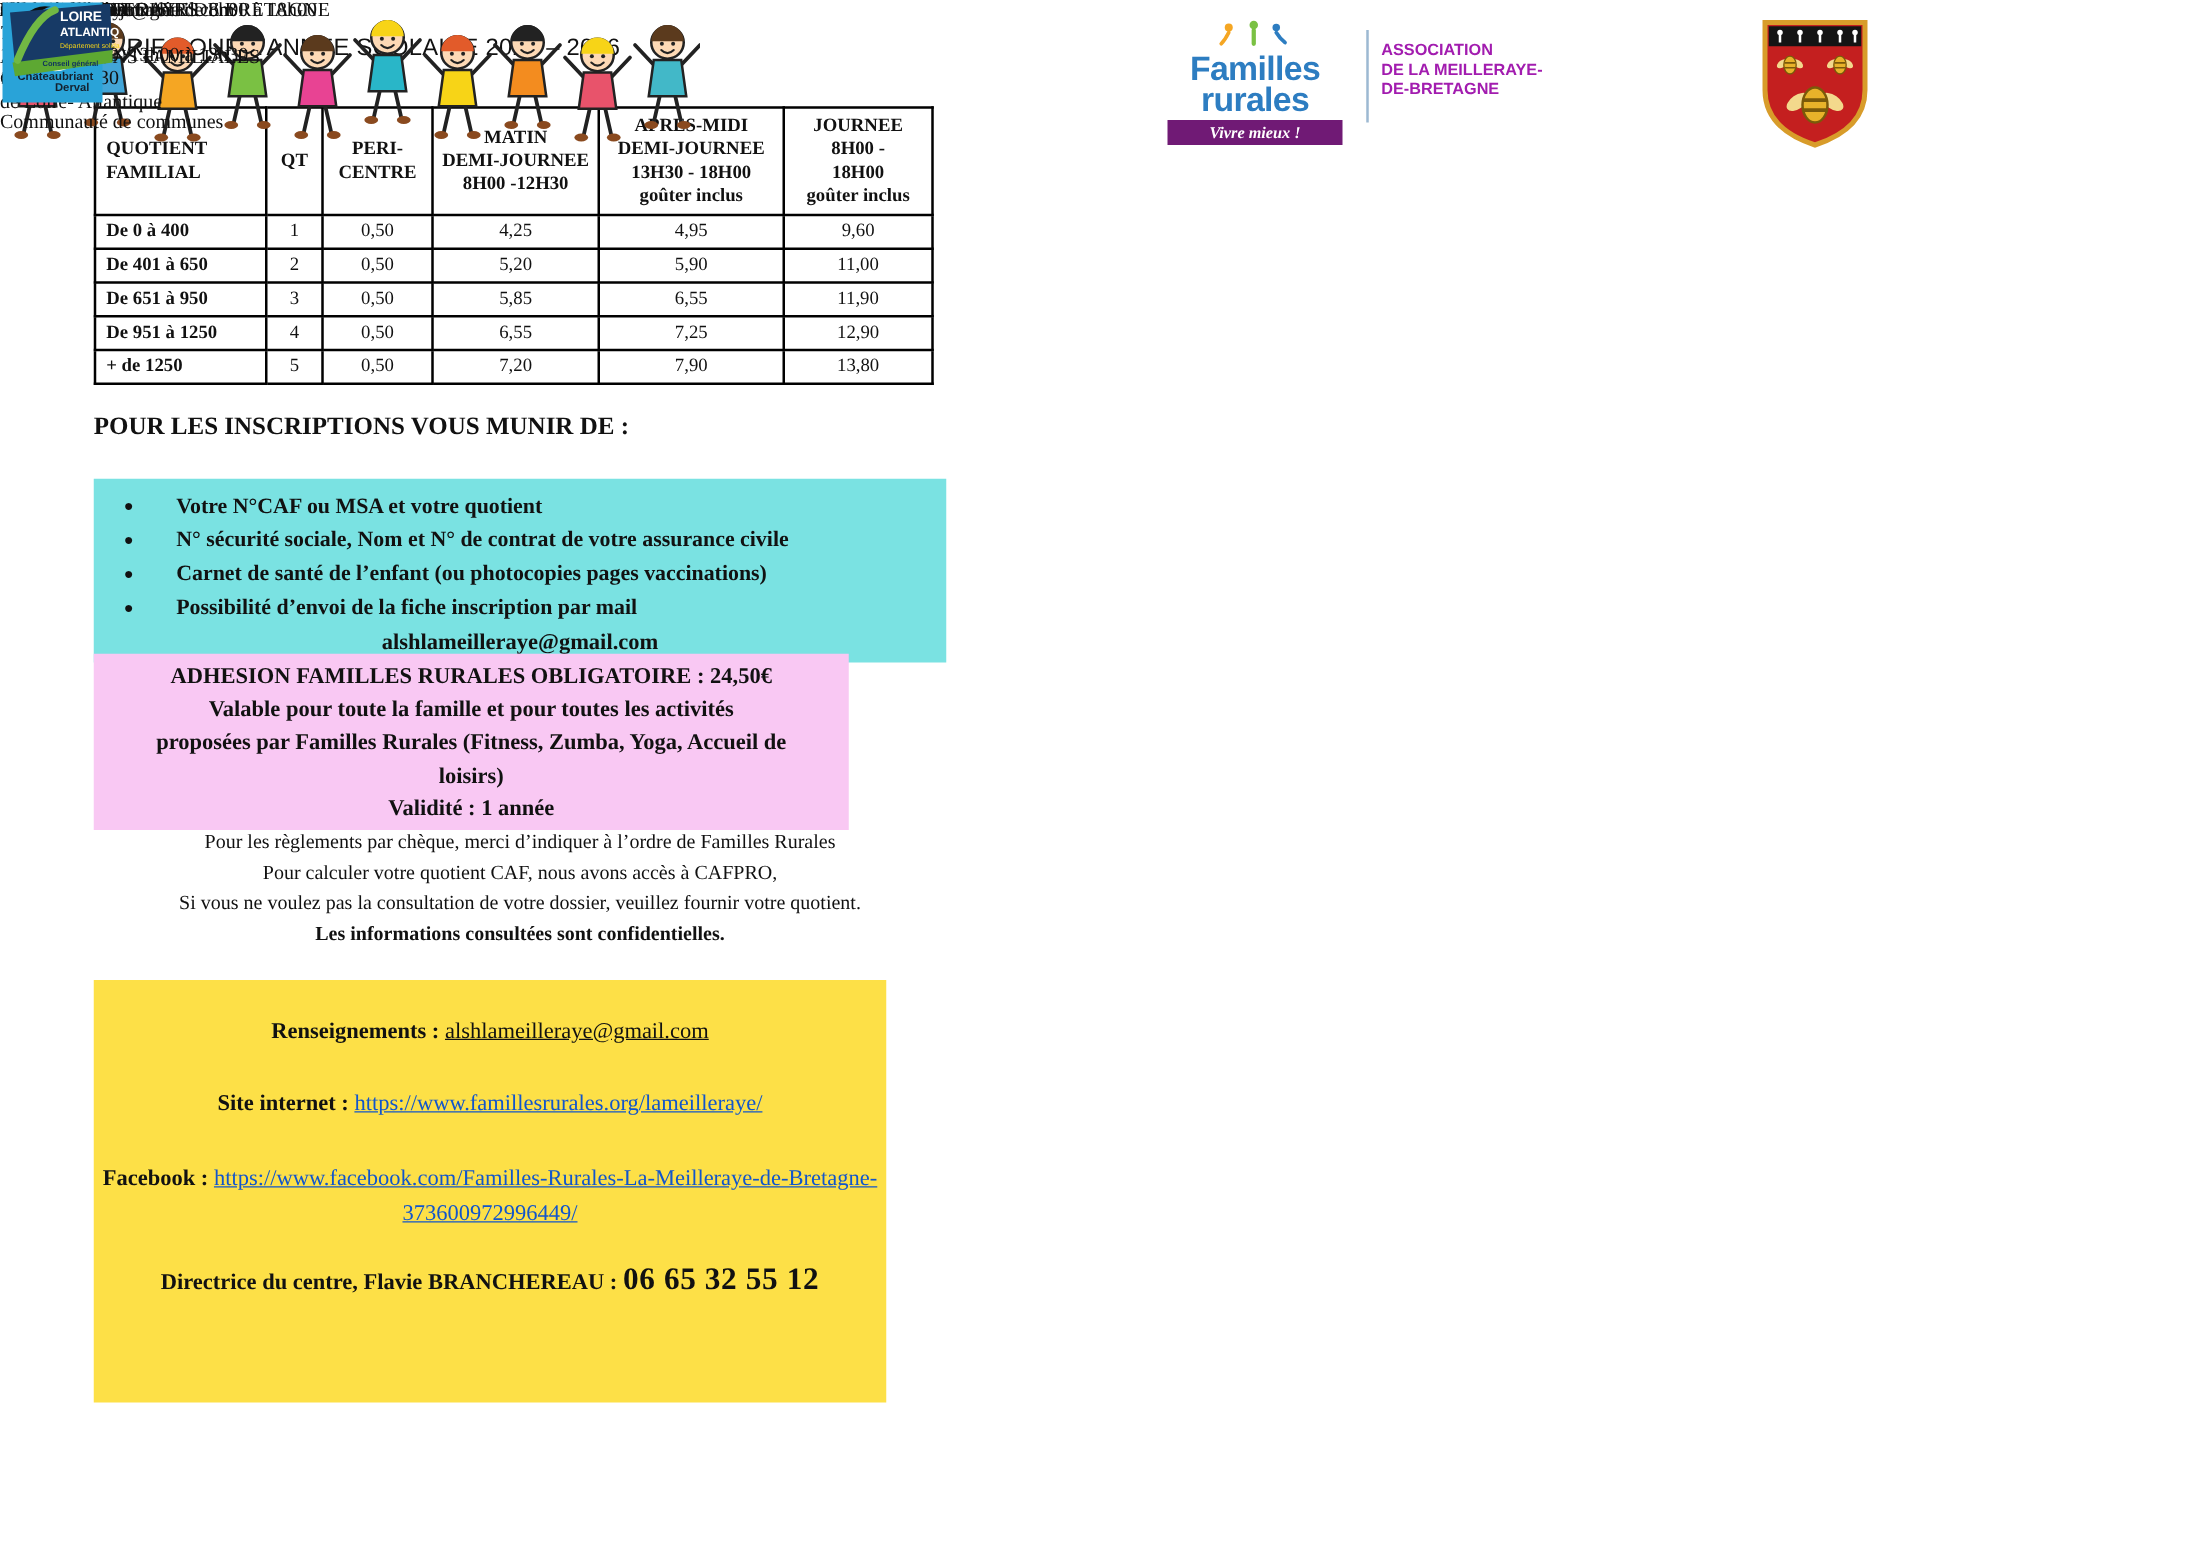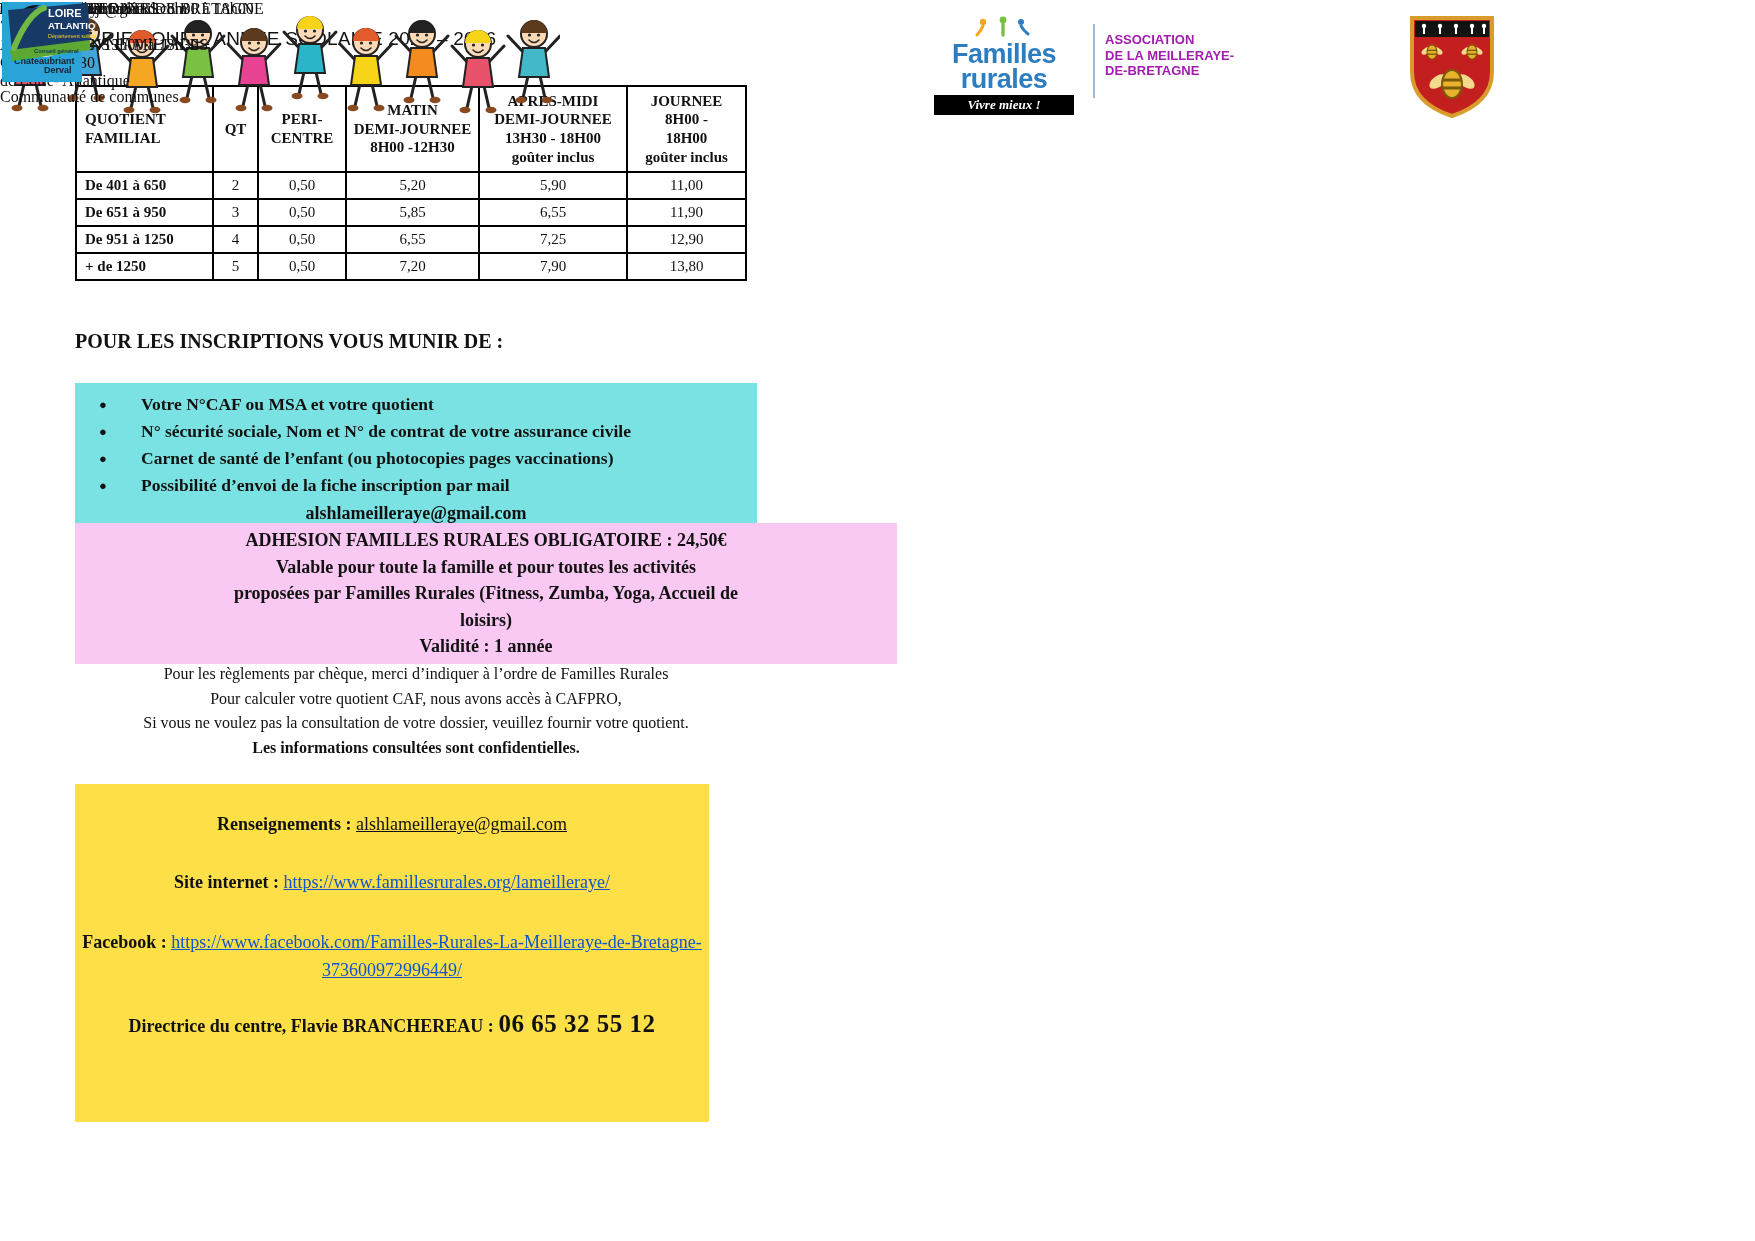--- a/index.html
+++ b/index.html
@@ -35,21 +35,21 @@
   .cyan-box {
     left:75px; top:383px; width:682px; background:#7ae2e2;
     padding:8px 0 3px 0;
   }
   .bullet-row { display:flex; line-height:27px; font-weight:bold; font-size:17.5px; padding-left:24px; }
   .bullet-dot { width:42px; font-size:13px; }
   .bullet-text { flex:1; padding-right:8px; }
   .cyan-email { text-align:center; font-weight:bold; font-size:18px; line-height:28px; }
 
   .pink-box1 {
-    left:75px; top:523px; width:822px; background:#f9c8f3;
+    left:75px; top:523px; width:604px; background:#f9c8f3;
     text-align:center; font-weight:bold; font-size:18px; line-height:26.5px;
     white-space:pre-line; padding:4px 8px; box-sizing:border-box;
   }
   .notes { left:75px; top:662px; width:682px; text-align:center; font-size:16px; line-height:24.5px; }
   .notes .bold { font-weight:bold; }
 
   .pink-box2 { left:75px; top:784px; width:634px; height:338px; background:#fde047; }
   .pb2-row { position:absolute; left:0; right:0; text-align:center; font-size:18px; }
   .pb2-label { font-weight:bold; }
   .black-link { color:#111; text-decoration:underline; }
@@ -61,21 +61,21 @@
   .phone { font-weight:bold; font-size:25px; letter-spacing:0.5px; }
 
   
   .fr-logo { left:925px; top:16px; display:flex; align-items:flex-start; }
   .fr-left { width:158px; text-align:center; }
   .fr-word {
     font-family:"Liberation Sans", sans-serif; font-weight:bold;
     color:#2d7dc1; font-size:27px; line-height:0.92; letter-spacing:-0.5px;
   }
   .fr-banner {
-    margin:3px auto 0; width:140px; background:#000000; color:#fff;
+    margin:3px auto 0; width:140px; background:#701a75; color:#fff;
     font-style:italic; font-size:13px; line-height:20px; font-weight:bold;
   }
   .fr-sep { width:2px; height:74px; background:#9db9d2; margin:8px 10px 0; }
   .fr-right { padding-top:16px; }
   .fr-assoc {
     font-family:"Liberation Sans", sans-serif; font-weight:bold; color:#a21caf;
     font-size:13px; line-height:1.2; white-space:pre-line;
   }
   .fr-colorbar {
     margin-top:4px; height:7px; width:128px;
@@ -157,20 +157,28 @@
 DEMI-JOURNEE
 8H00 -12H30</th>
       <th>APRES-MIDI
 DEMI-JOURNEE
 13H30 - 18H00
 goûter inclus</th>
       <th>JOURNEE
 8H00 -
 18H00
 goûter inclus</th>
+    </tr>
+    <tr>
+      <td class="qf">De 0 à 400</td>
+      <td>1</td>
+      <td>0,50</td>
+      <td>4,25</td>
+      <td>4,95</td>
+      <td>9,60</td>
     </tr>
     <tr>
       <td class="qf">De 401 à 650</td>
       <td>2</td>
       <td>0,50</td>
       <td>5,20</td>
       <td>5,90</td>
       <td>11,00</td>
     </tr>
     <tr>

